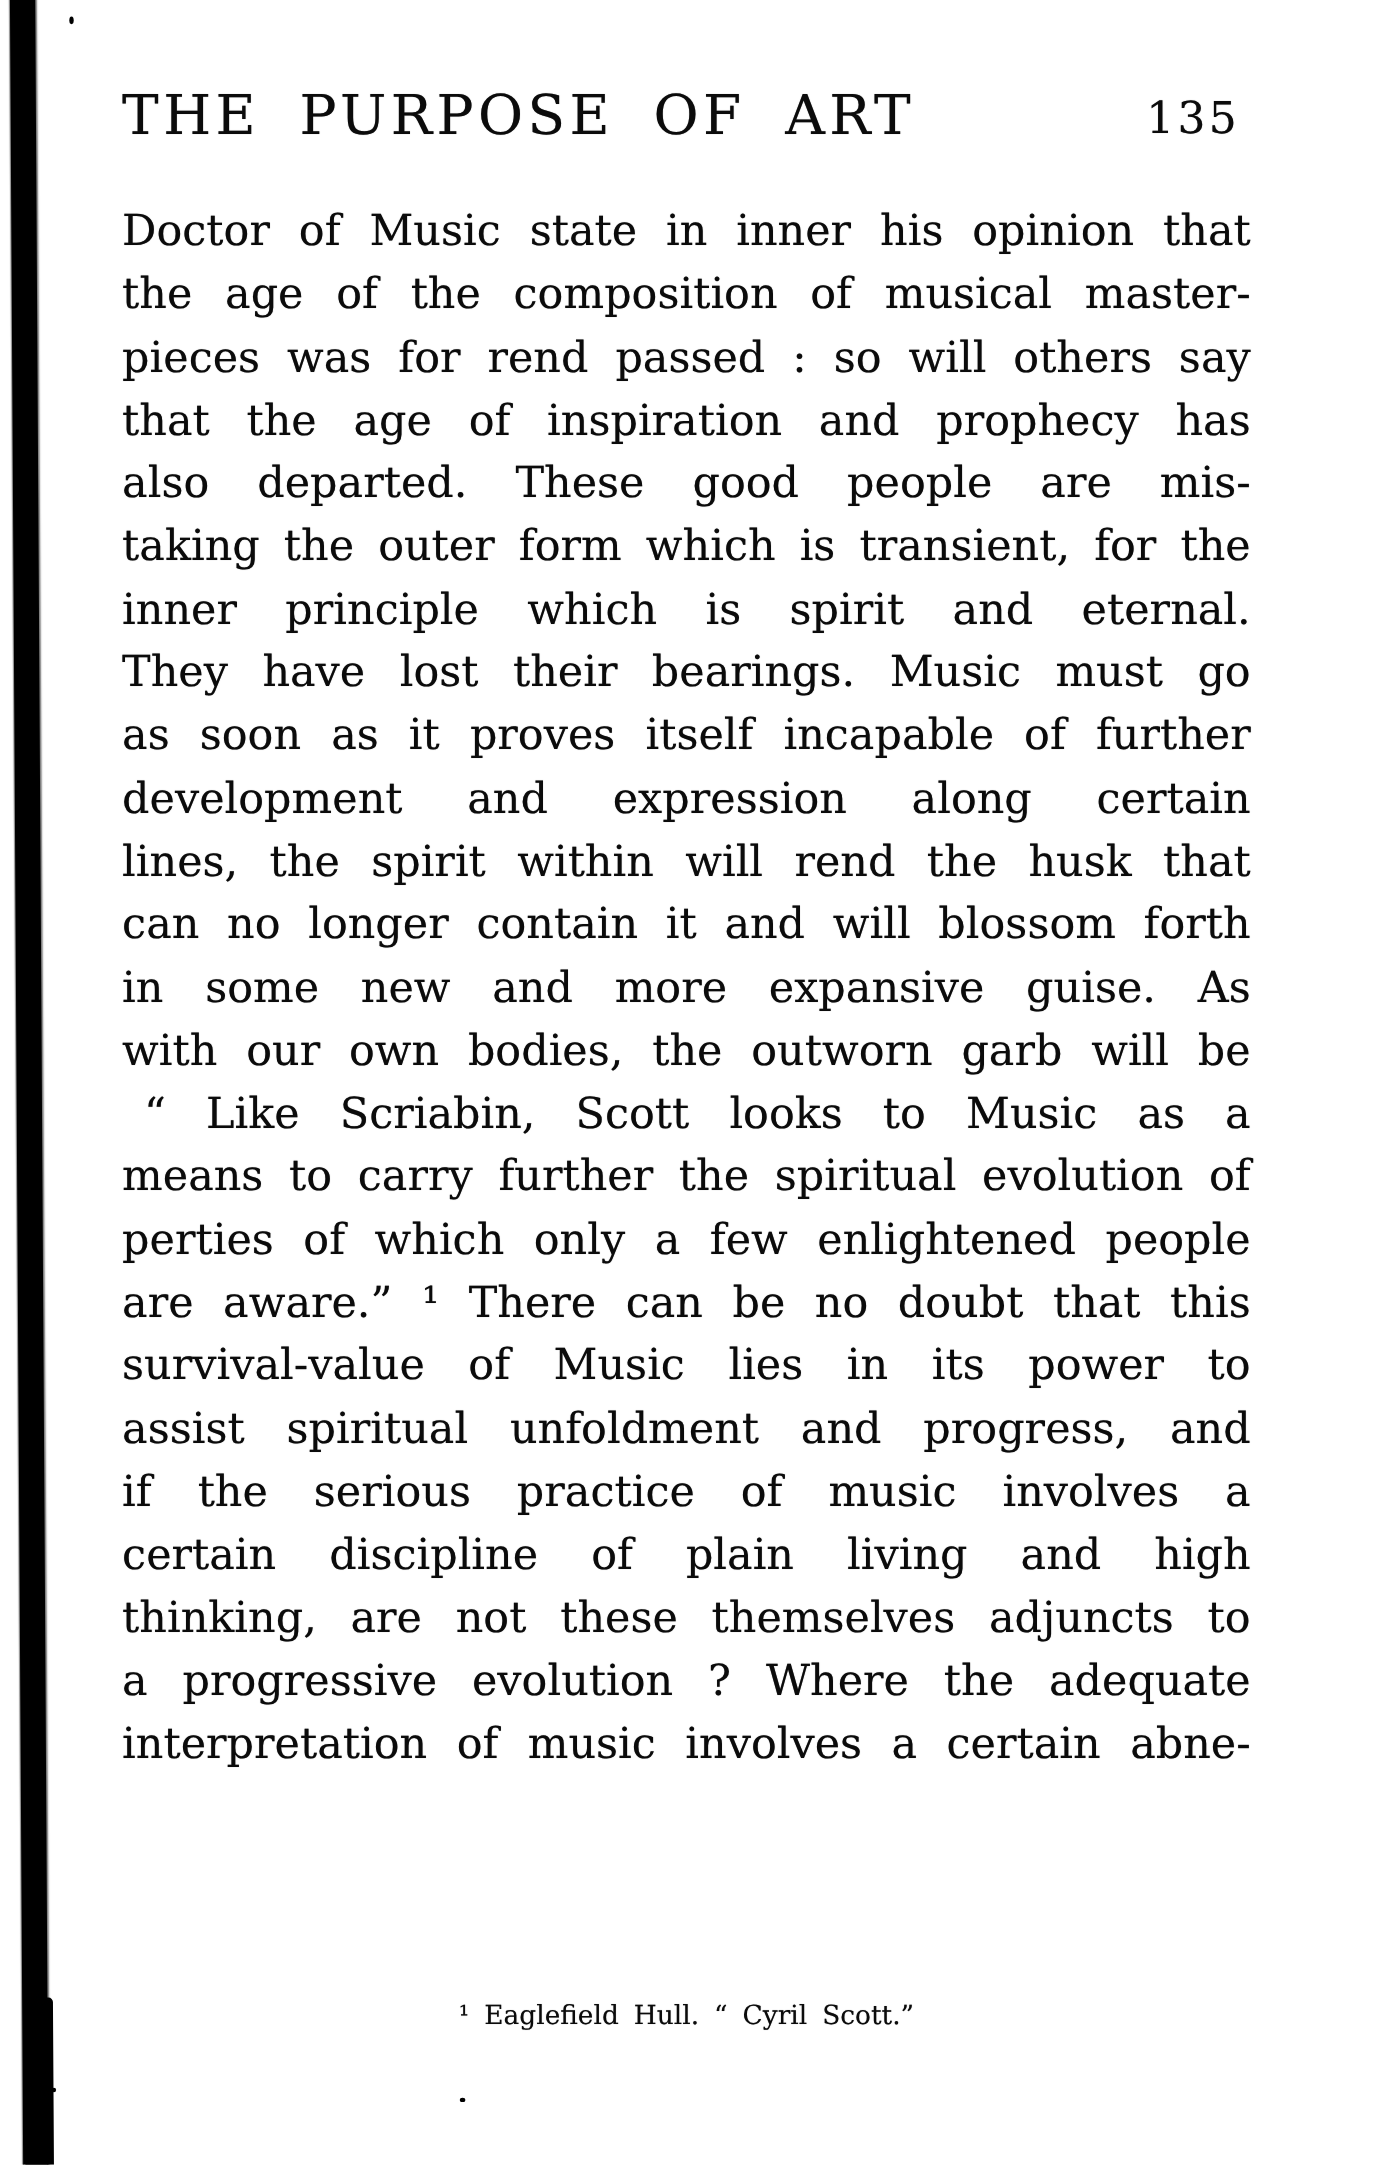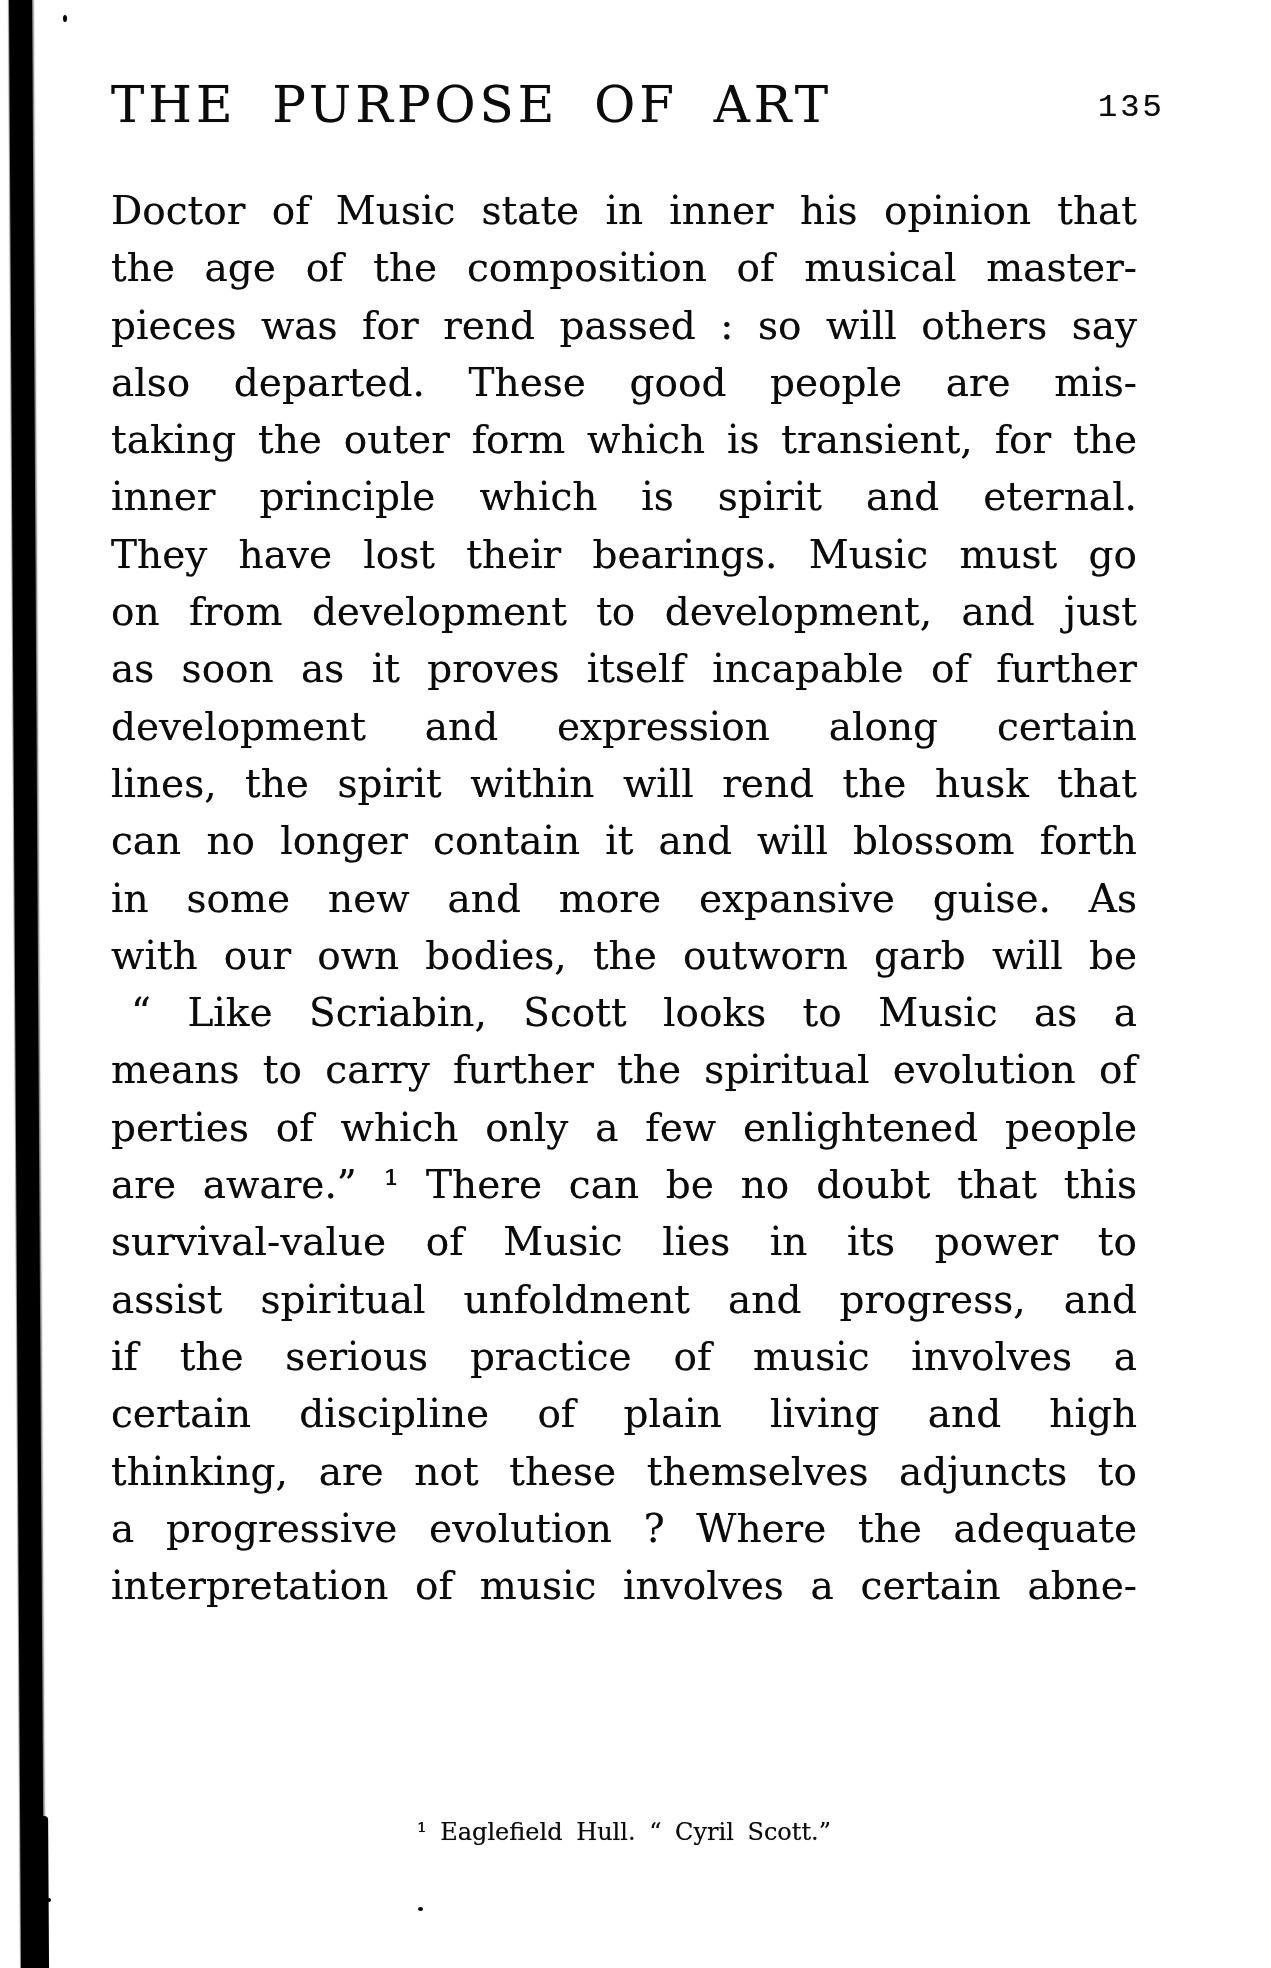--- a/index.html
+++ b/index.html
@@ -47,26 +47,25 @@
     width: 1026px;
     text-align: left;
     font-size: 50px;
     line-height: 54px;
     letter-spacing: 4px;
     word-spacing: 16px;
     white-space: nowrap;
   }
   .page-num {
     position: absolute;
-    left: 1098px;
+    left: 1042px;
     top: 84px;
-    font-size: 32px;
+    font-size: 40px;
     line-height: 48px;
     letter-spacing: 3px;
-    font-family: Liberation Mono, monospace;
   }
   .body-text {
     position: absolute;
     left: 111px;
     top: 182px;
     width: 1026px;
   }
   .line {
     font-size: 39px;
     line-height: 57.3px;
@@ -109,25 +108,25 @@
   <div class="speck s3"></div>
 
   <div class="running-head">THE PURPOSE OF ART</div>
 
   <div class="page-num">135</div>
 
   <div class="body-text">
       <div class="line">Doctor of Music state in inner his opinion that</div>
       <div class="line">the age of the composition of musical master-</div>
       <div class="line">pieces was for rend passed : so will others say</div>
+      <div class="line">that the age of inspiration and prophecy has</div>
       <div class="line">also departed.  These good people are mis-</div>
       <div class="line">taking the outer form which is transient, for the</div>
       <div class="line">inner principle which is spirit and eternal.</div>
       <div class="line">They have lost their bearings.  Music must go</div>
-      <div class="line">on from development to development, and just</div>
       <div class="line">as soon as it proves itself incapable of further</div>
       <div class="line">development and expression along certain</div>
       <div class="line">lines, the spirit within will rend the husk that</div>
       <div class="line">can no longer contain it and will blossom forth</div>
       <div class="line">in some new and more expansive guise.  As</div>
       <div class="line">with our own bodies, the outworn garb will be</div>
       <div class="line indent">“ Like Scriabin, Scott looks to Music as a</div>
       <div class="line">means to carry further the spiritual evolution of</div>
       <div class="line">perties of which only a few enlightened people</div>
       <div class="line">are aware.” ¹  There can be no doubt that this</div>

